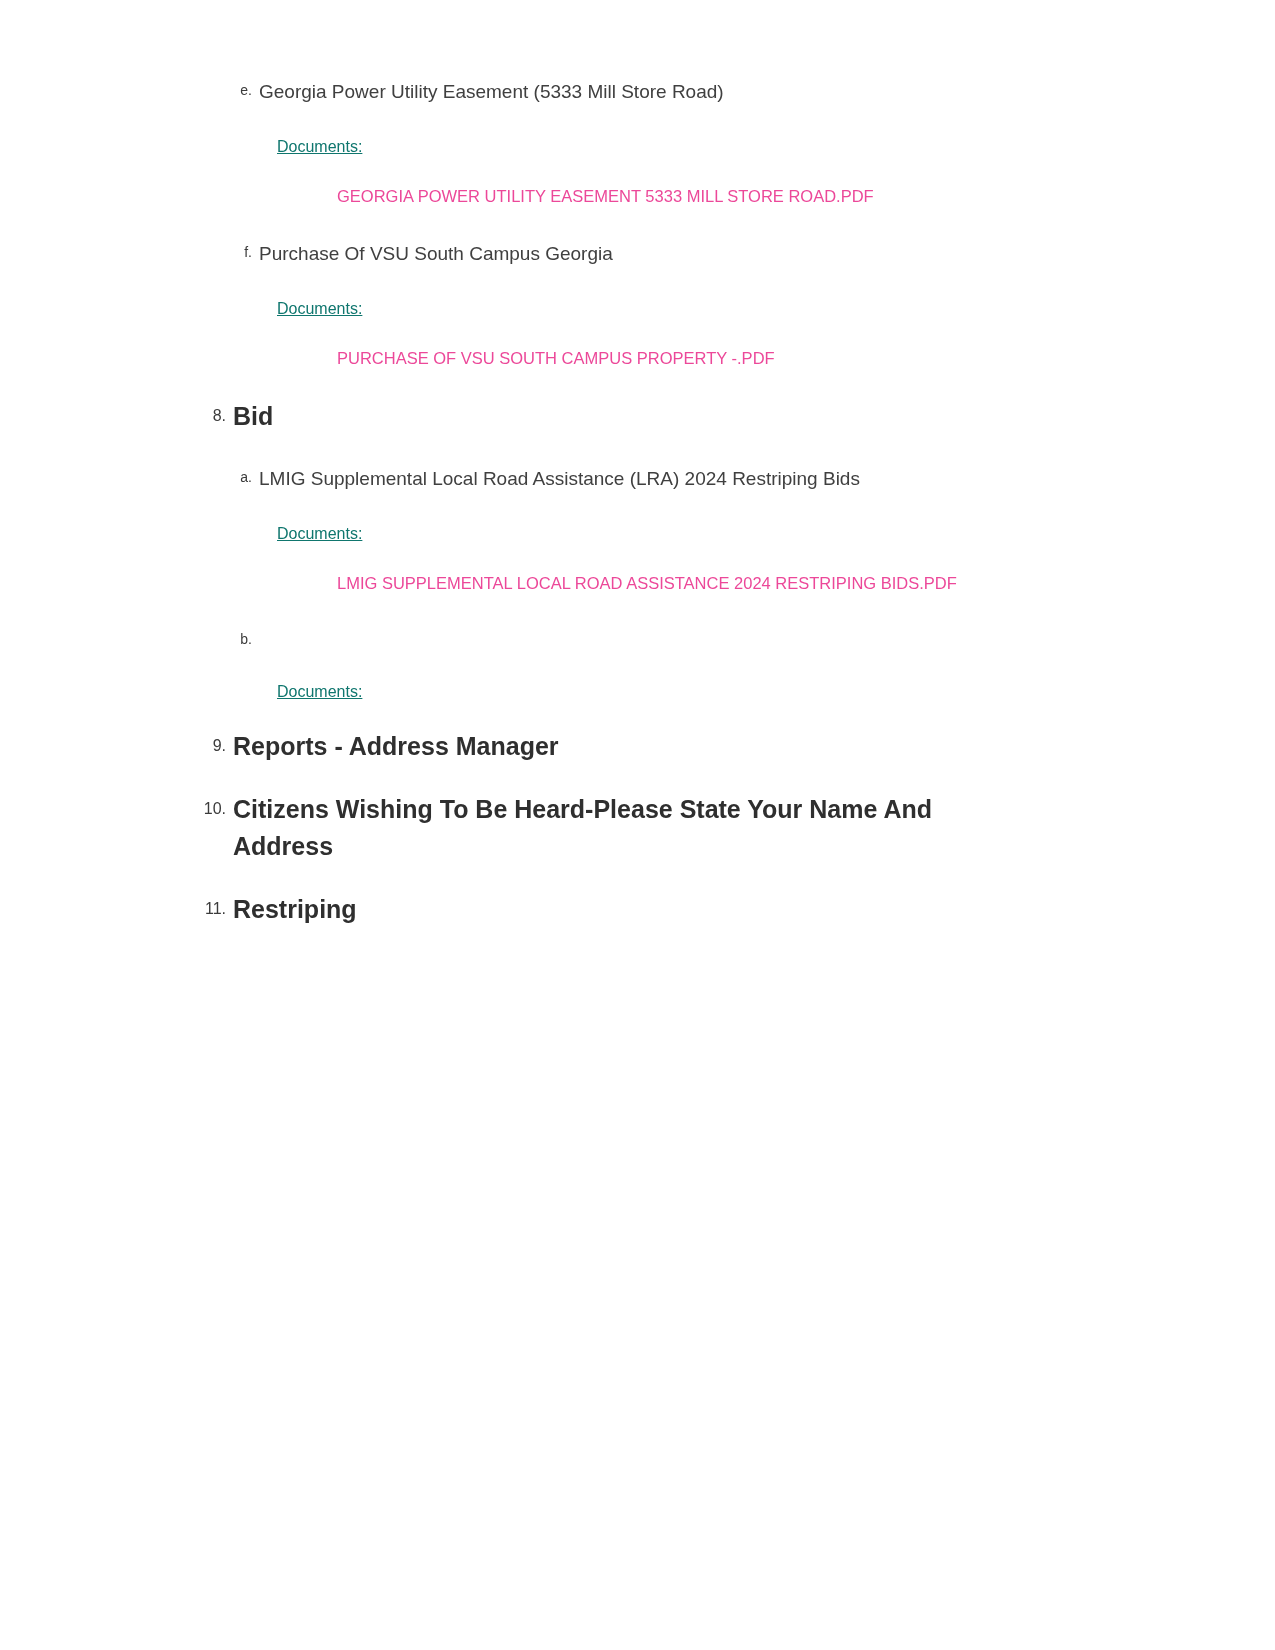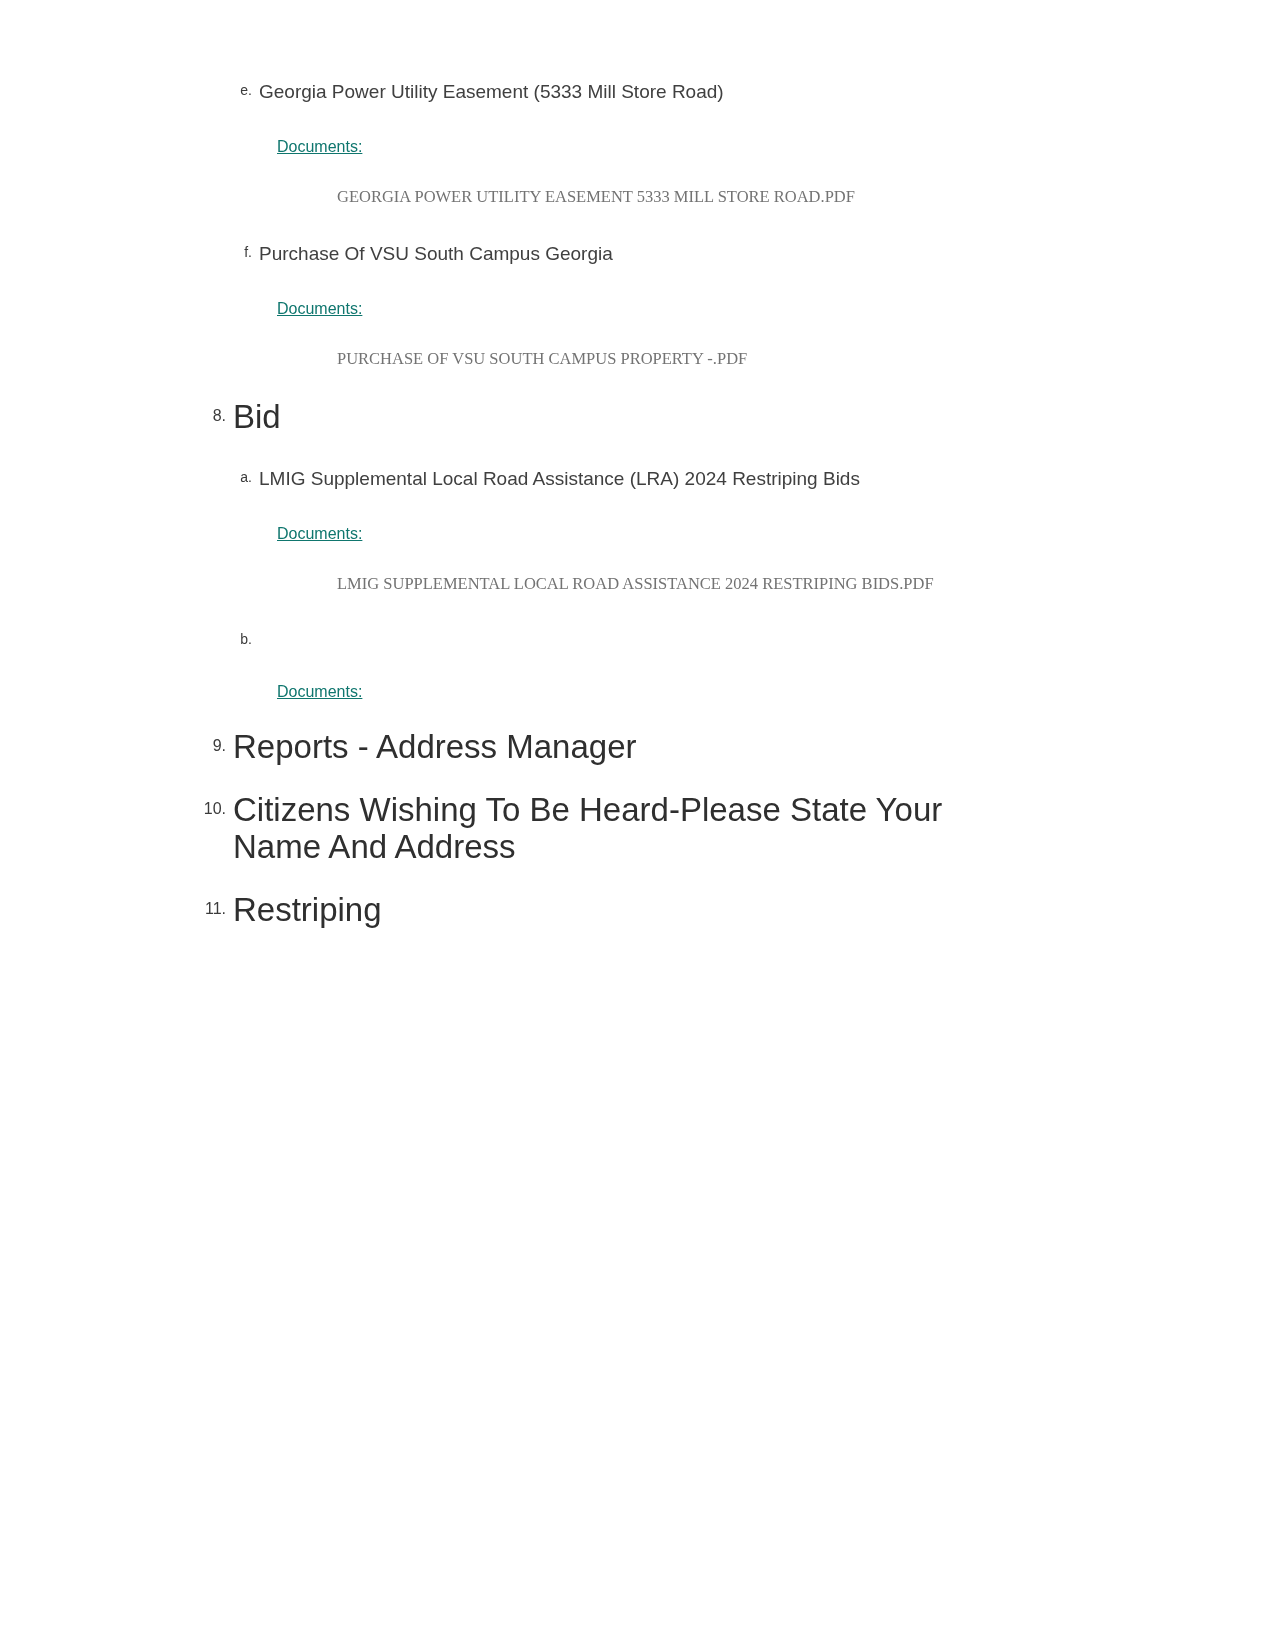--- a/index.html
+++ b/index.html
@@ -48,47 +48,46 @@
     line-height: 20px;
     color: #0f766e;
     text-decoration: underline;
   }
 
   
   .doc-link {
     margin: 0 0 34px 137px;
     font-size: 16.5px;
     line-height: 23px;
-    color: #737373;
+    color: #ec4899;
     max-width: 632px;
     cursor: pointer;
     text-decoration: none;
     display: block;
-    font-family: Liberation Serif, serif;
   }
 
   
   .heading {
     display: flex;
     align-items: flex-start;
     margin: 32px 0 32px 0;
   }
   .head-num {
     width: 26px;
     flex: 0 0 26px;
     text-align: right;
     margin-right: 7px;
     font-size: 16px;
     line-height: 24px;
     color: #3b3b3b;
   }
   .head-title {
-    font-size: 33px;
+    font-size: 25px;
     line-height: 37px;
-    font-weight: normal;
+    font-weight: bold;
     color: #2f2f2f;
     max-width: 742px;
     margin-top: -6px;
   }
 </style>
 </head>
 <body>
 
 <div class="page">
 

